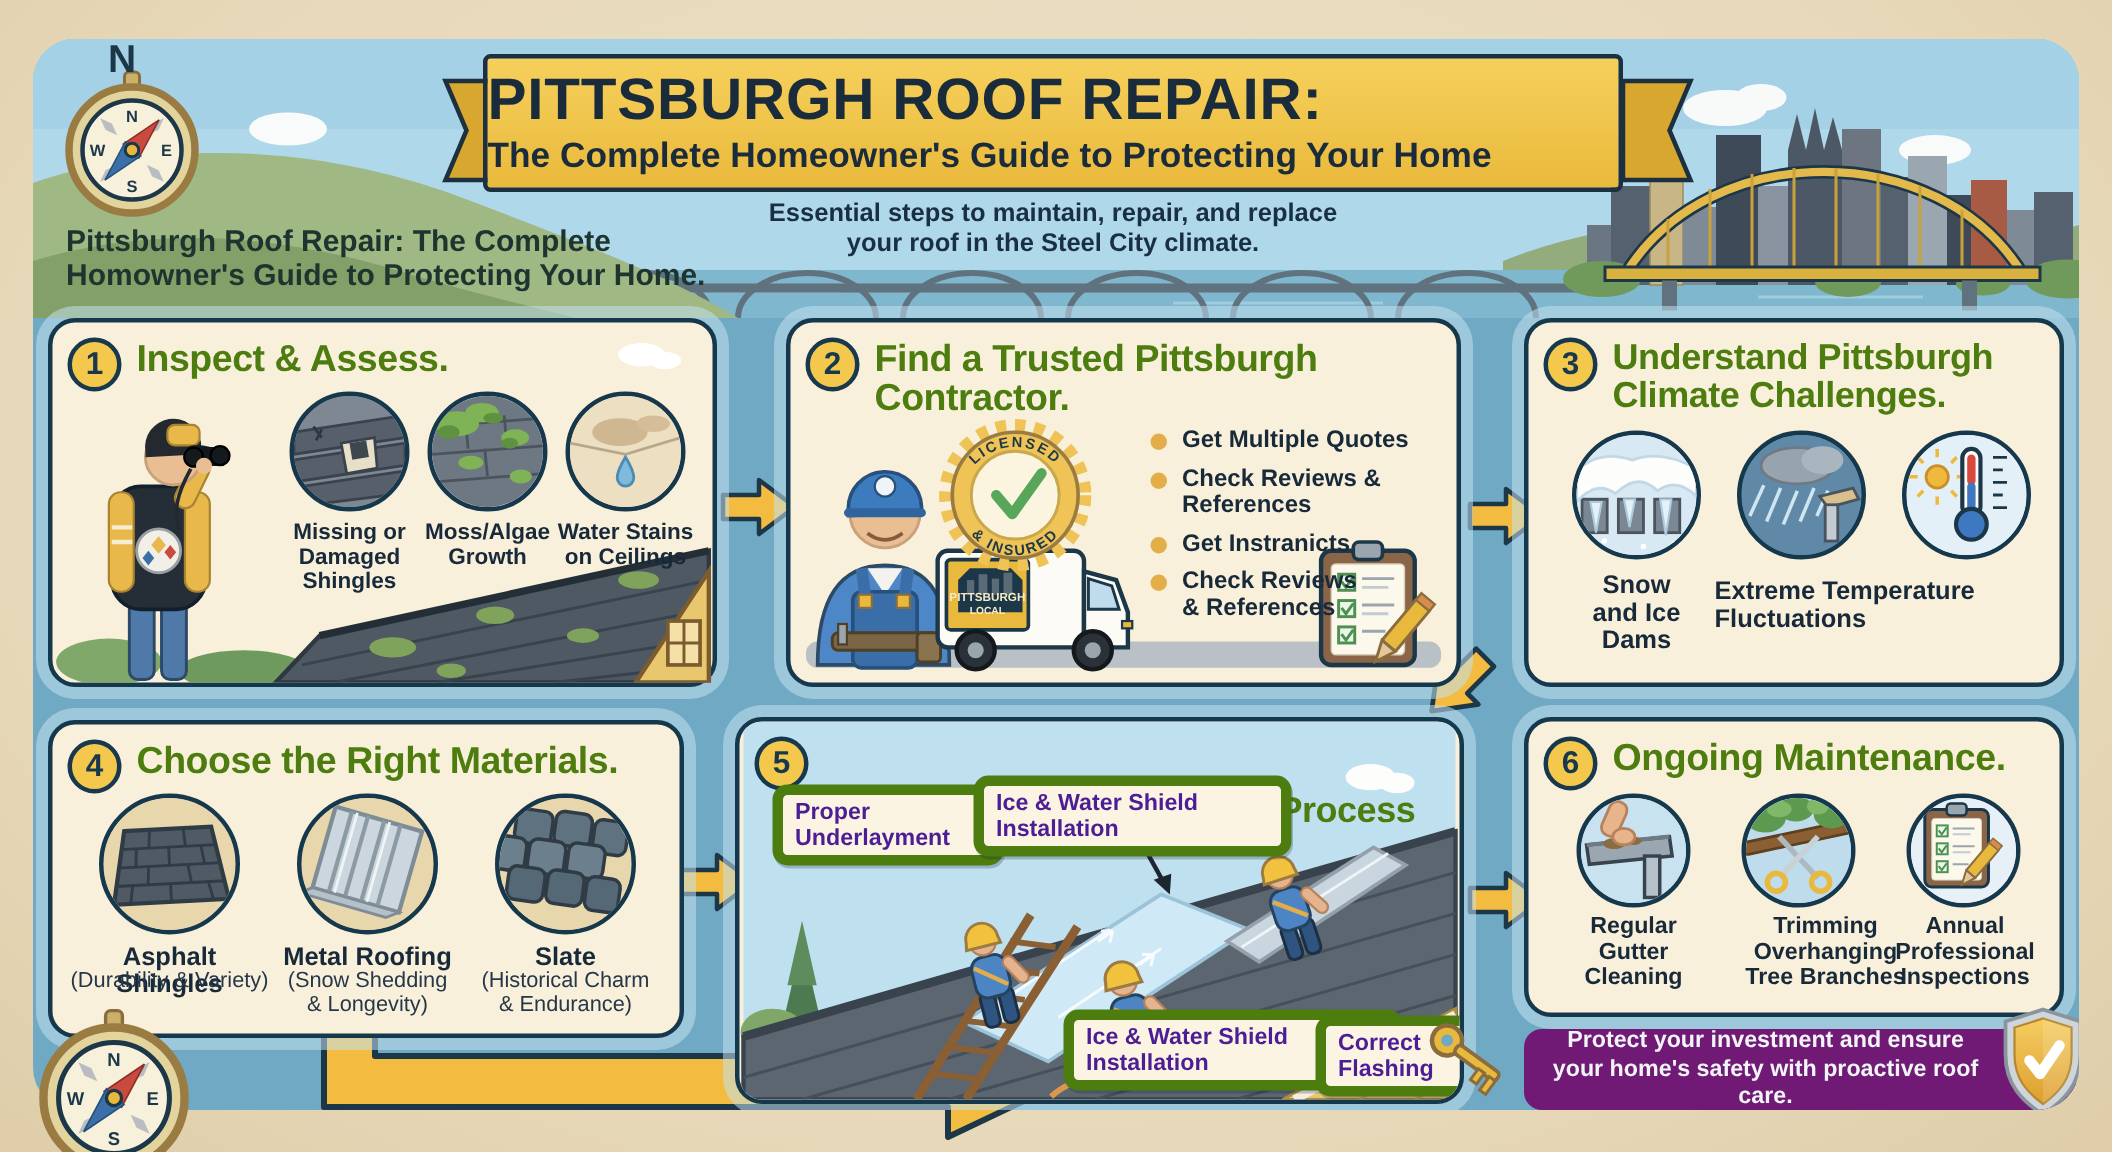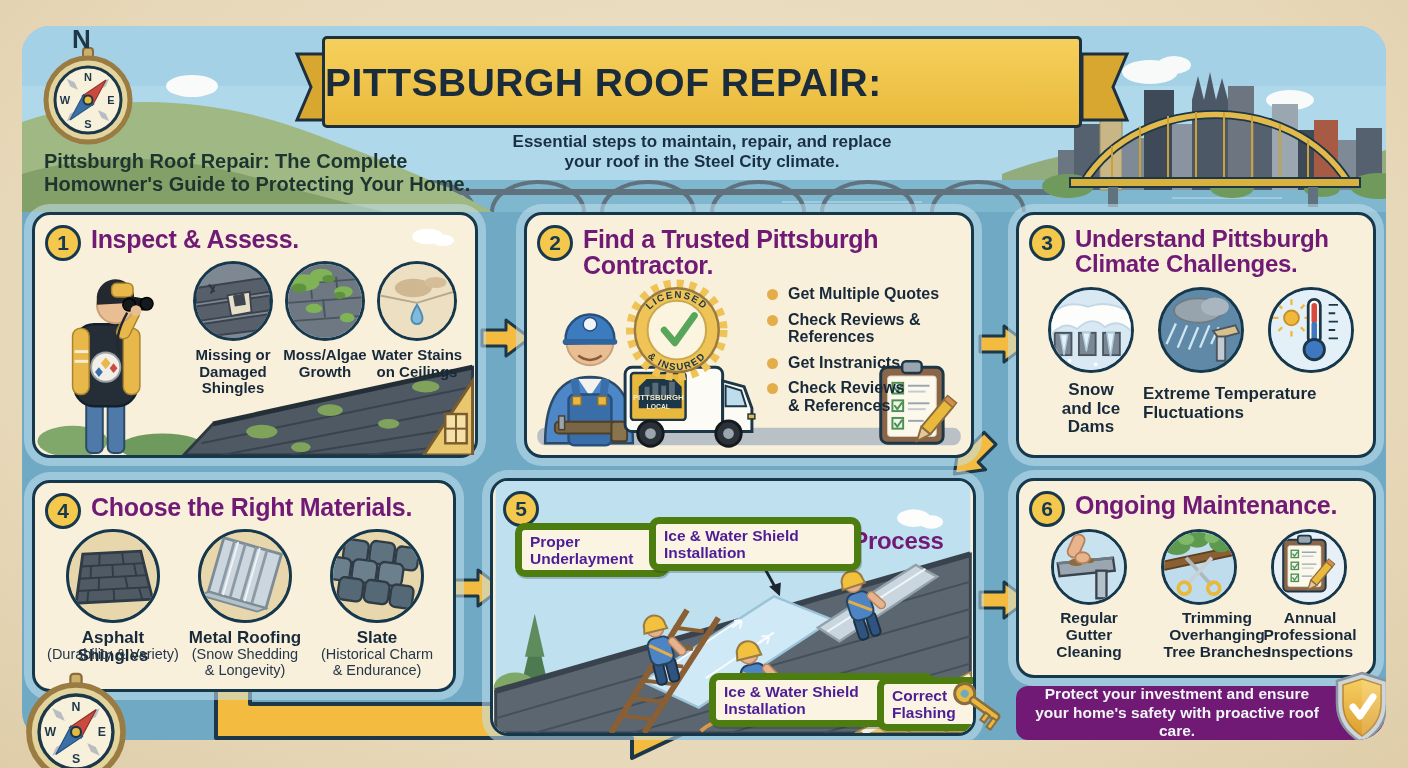--- a/index.html
+++ b/index.html
@@ -14,21 +14,21 @@
   .ribbon-title{font-size:39px;font-weight:900;letter-spacing:.5px;color:#1A2C3C;line-height:1;}
   .ribbon-sub{font-size:23.5px;font-weight:800;color:#1A2C3C;line-height:1.15;margin-top:4px;}
   #tagline{position:absolute;left:330px;top:106px;width:700px;text-align:center;font-size:17px;font-weight:700;color:#1A2F42;line-height:1.2;z-index:6;}
   #corner-title{position:absolute;left:22px;top:124px;width:430px;font-size:20px;font-weight:800;color:#1E352F;line-height:1.15;z-index:6;}
   #compass-top{position:absolute;left:14px;top:12px;z-index:6;}
   #compass-n-label{position:absolute;left:50px;top:-2px;font-size:26px;font-weight:900;color:#1C3748;z-index:7;}
   
   .card{position:absolute;background:#F8F0DB;border:3px solid #16384D;border-radius:18px;box-shadow:0 0 0 8px rgba(195,224,238,.55);box-sizing:border-box;z-index:5;}
   .card-head{position:absolute;left:10px;top:10px;right:8px;display:flex;align-items:flex-start;gap:10px;z-index:4;}
   .num{flex:0 0 auto;width:36px;height:36px;border-radius:50%;background:#F3C84D;border:3px solid #17384D;color:#17384D;font-size:21px;font-weight:900;display:flex;align-items:center;justify-content:center;box-sizing:border-box;}
-  .card-title{font-size:25px;font-weight:800;color:#701a75;line-height:1.03;letter-spacing:-.3px;padding-top:2px;}
+  .card-title{font-size:25px;font-weight:800;color:#4d7c0f;line-height:1.03;letter-spacing:-.3px;padding-top:2px;}
   .icon-circle{position:absolute;border-radius:50%;border:3px solid #16384D;overflow:hidden;box-sizing:border-box;background:#DCEBF4;z-index:3;}
   .iclabel{position:absolute;text-align:center;font-weight:700;color:#18293A;line-height:1.1;z-index:4;}
   .mat-name{position:absolute;text-align:center;font-weight:800;color:#18293A;font-size:17px;line-height:1.05;z-index:4;}
   .mat-desc{position:absolute;text-align:center;font-weight:400;color:#26374a;font-size:14.5px;line-height:1.1;z-index:4;}
   .scene{position:absolute;left:0;top:0;width:100%;height:100%;z-index:1;}
   
   #bullet-list{position:absolute;left:240px;top:70px;width:178px;z-index:4;}
   .bullet{display:flex;gap:10px;margin-bottom:8px;}
   .bdot{flex:0 0 auto;width:11px;height:11px;border-radius:50%;background:#E3AE4A;margin-top:4px;}
   .btext{font-size:16px;font-weight:800;color:#18293A;line-height:1.1;}
@@ -206,20 +206,21 @@
       </svg>
 
       <svg class="ribbon-tail" style="left:272px" width="50" height="70">
         <polygon points="48,2 48,68 3,68 17,35 3,2" fill="#D8A72F" stroke="#1C3040" stroke-width="3"></polygon>
       </svg>
       <svg class="ribbon-tail" style="left:1058px" width="50" height="70">
         <polygon points="2,2 47,2 33,35 47,68 2,68" fill="#D8A72F" stroke="#1C3040" stroke-width="3"></polygon>
       </svg>
       <div class="ribbon-main">
         <div class="ribbon-title">PITTSBURGH ROOF REPAIR:</div>
+        <div class="ribbon-sub">The Complete Homeowner's Guide to Protecting Your Home</div>
       </div>
       <div id="tagline">
         <div>Essential steps to maintain, repair, and replace</div>
         <div>your roof in the Steel City climate.</div>
       </div>
       <div id="corner-title">
         <div>Pittsburgh Roof Repair: The Complete</div>
         <div>Homowner's Guide to Protecting Your Home.</div>
       </div>
       <div id="compass-n-label">N</div>

